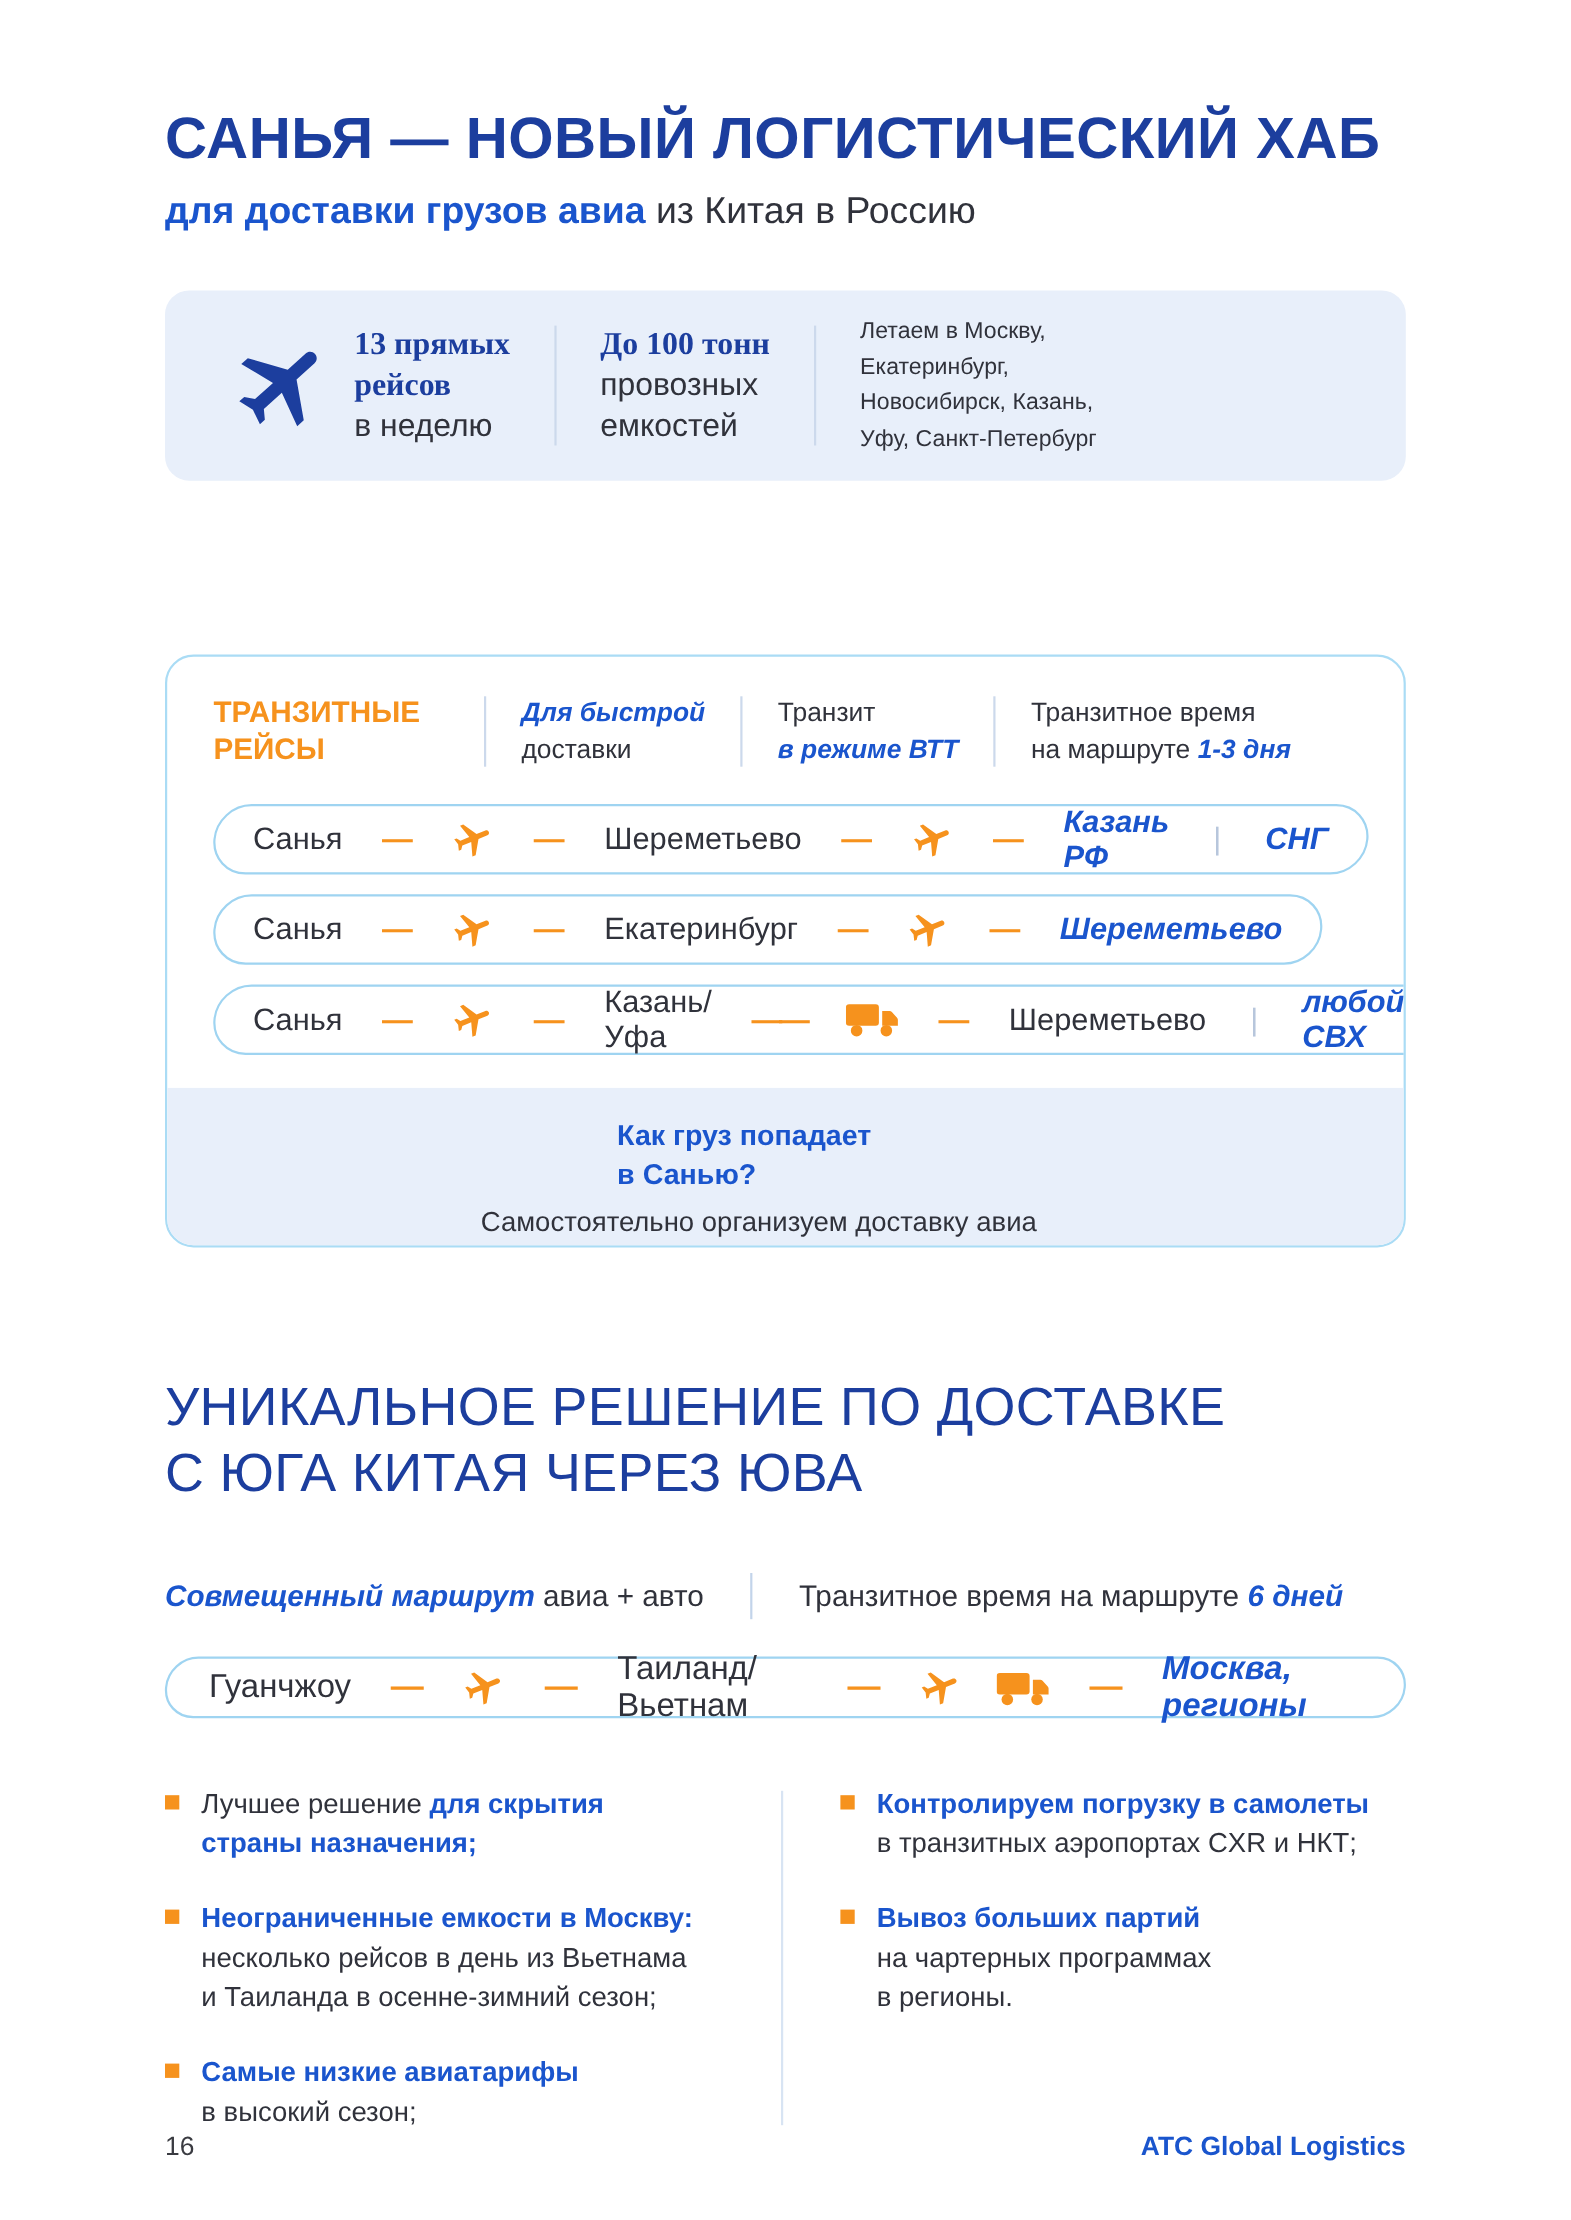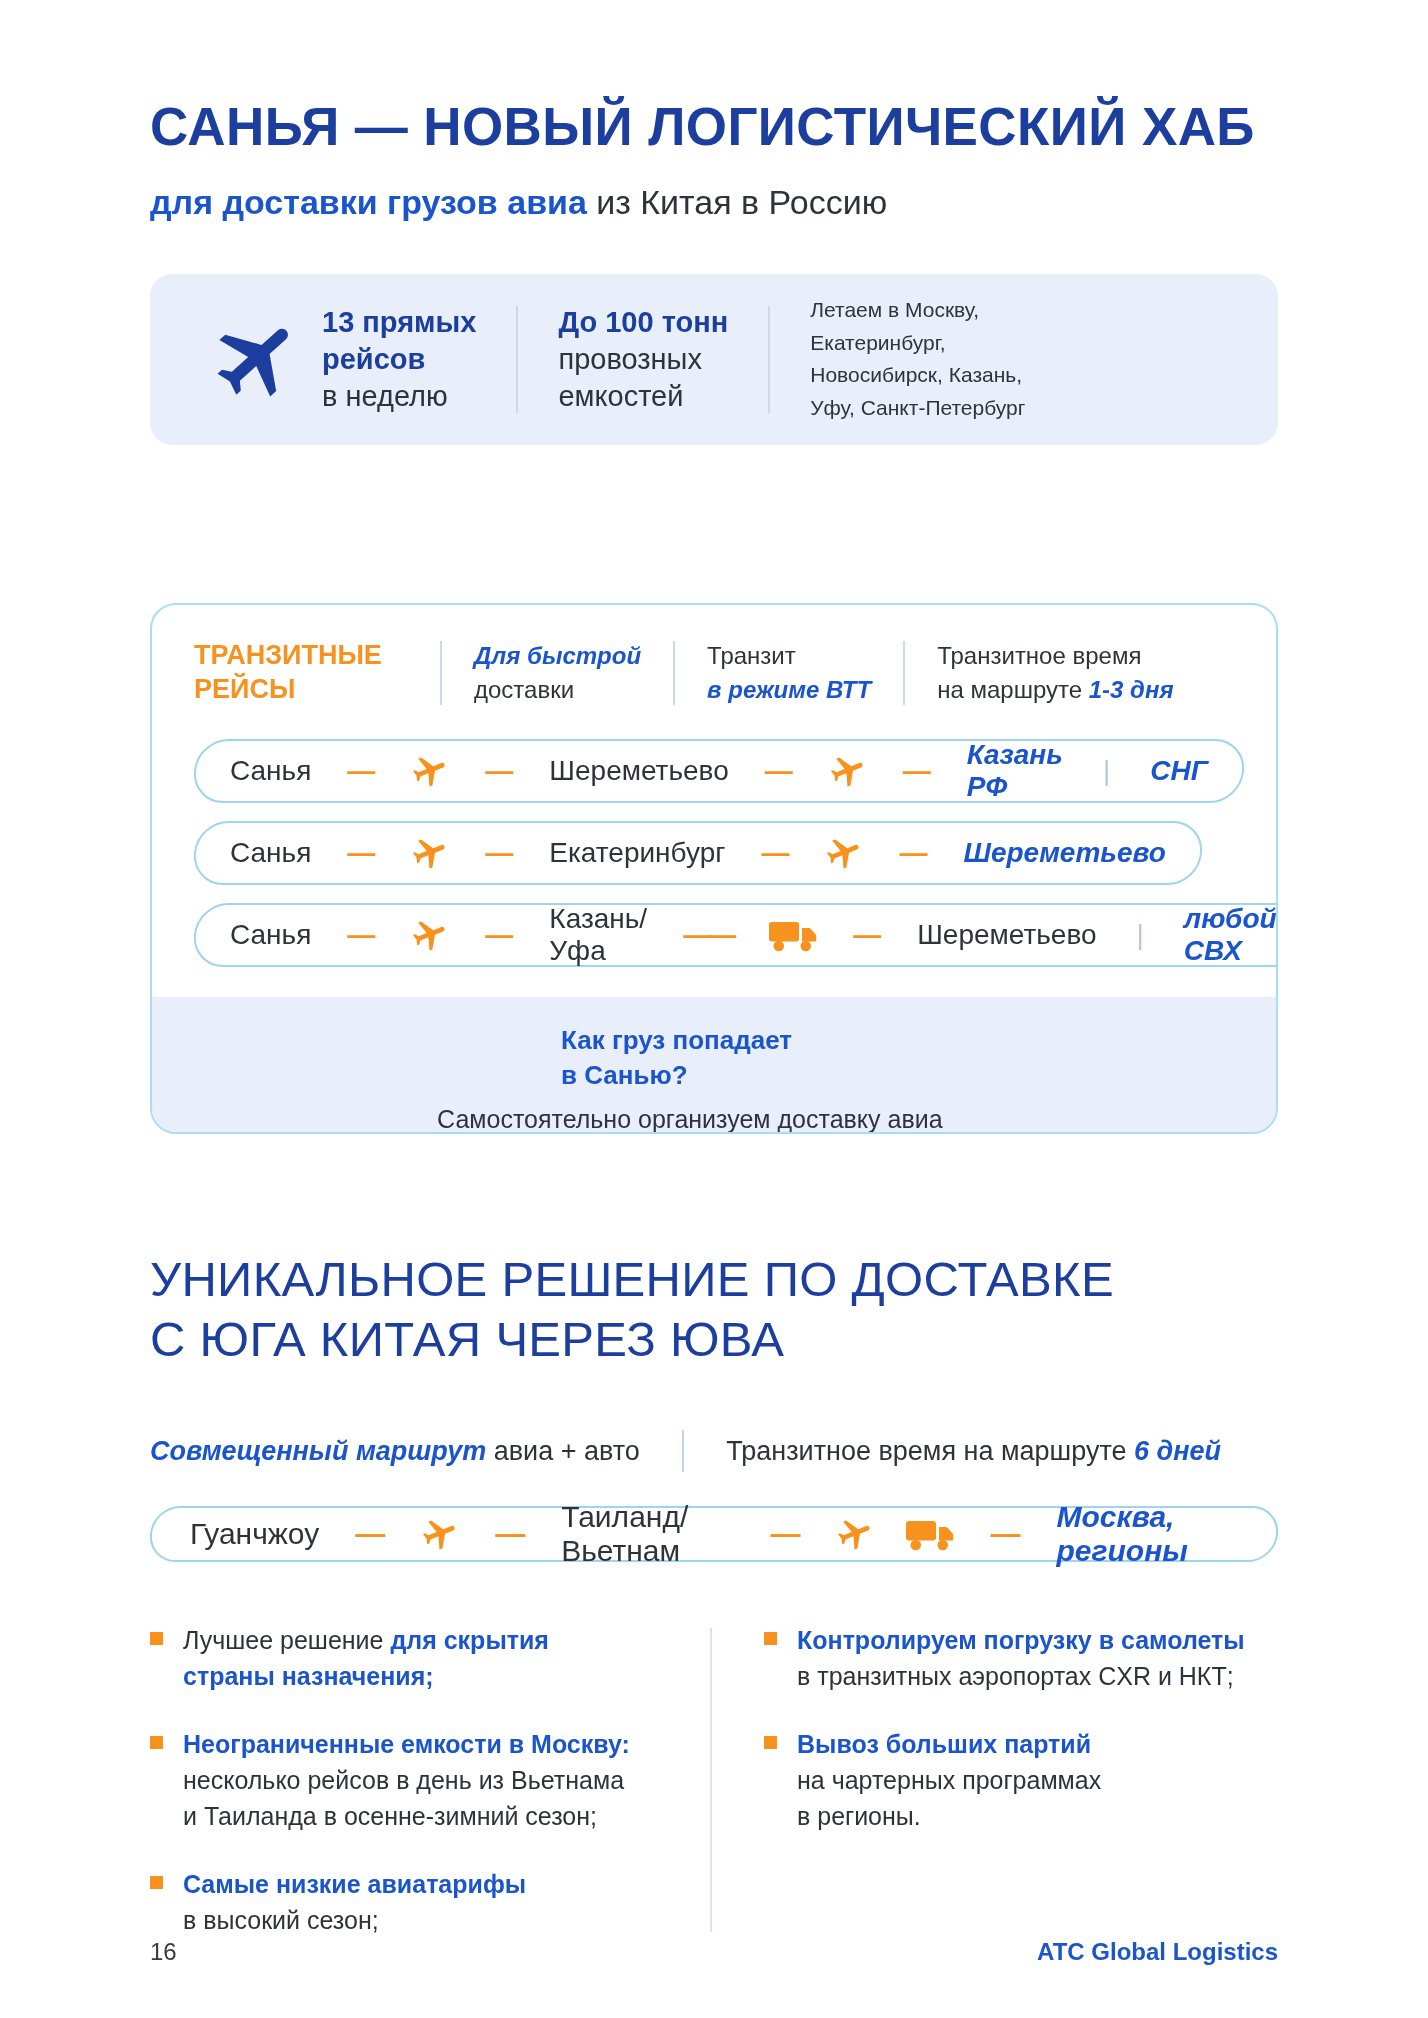--- a/index.html
+++ b/index.html
@@ -15,30 +15,30 @@
   *{box-sizing:border-box;margin:0;padding:0;}
   html,body{background:#ffffff;}
   .page{
     width:1428px;height:2018px;overflow:hidden;
     background:#fff;padding:96px 150px 52px;
     display:flex;flex-direction:column;
     font-family:"Liberation Sans", sans-serif;color:var(--text);
   }
   .ws{white-space:pre-line;}
   .block{display:block;}
-  h1{font-size:53px;color:var(--navy);font-weight:700;letter-spacing:.4px;margin-bottom:26px;}
+  h1{font-size:53px;color:var(--navy);font-weight:700;letter-spacing:.4px;margin-bottom:16px;}
   .subtitle{font-size:34px;margin-bottom:52px;}
   .subtitle .accent{color:var(--blue);font-weight:700;}
 
   
   .stats-card{background:var(--bg);border-radius:22px;padding:28px 44px;display:flex;align-items:center;min-height:148px;margin-bottom:158px;}
   .stats-icon{width:128px;flex:none;display:flex;justify-content:center;}
   .stats-icon svg{width:96px;height:96px;fill:var(--navy);transform:rotate(48deg);}
   .stat{font-size:29px;line-height:1.28;flex:none;}
-  .stat .strong{color:var(--navy);font-weight:700;}
+  .stat .strong{color:var(--navy);font-weight:700;font-family:Liberation Serif, serif;}
   .vdiv{width:2px;background:var(--line);align-self:stretch;margin:4px 40px;flex:none;}
   .destinations{font-size:21px;line-height:1.55;}
 
   
   .transit-box{border:2.5px solid var(--box-border);border-radius:26px;overflow:hidden;margin-bottom:116px;}
   .transit-head{display:flex;align-items:stretch;padding:34px 42px 24px;}
   .t-label{color:var(--orange);font-weight:700;font-size:27px;line-height:1.25;width:246px;flex:none;}
   .hdiv{width:2px;background:var(--line);flex:none;margin:2px 0;}
   .hcell{font-size:24px;line-height:1.42;padding:0 32px;flex:none;}
   .hcell:last-child{flex:1;padding-right:0;}

